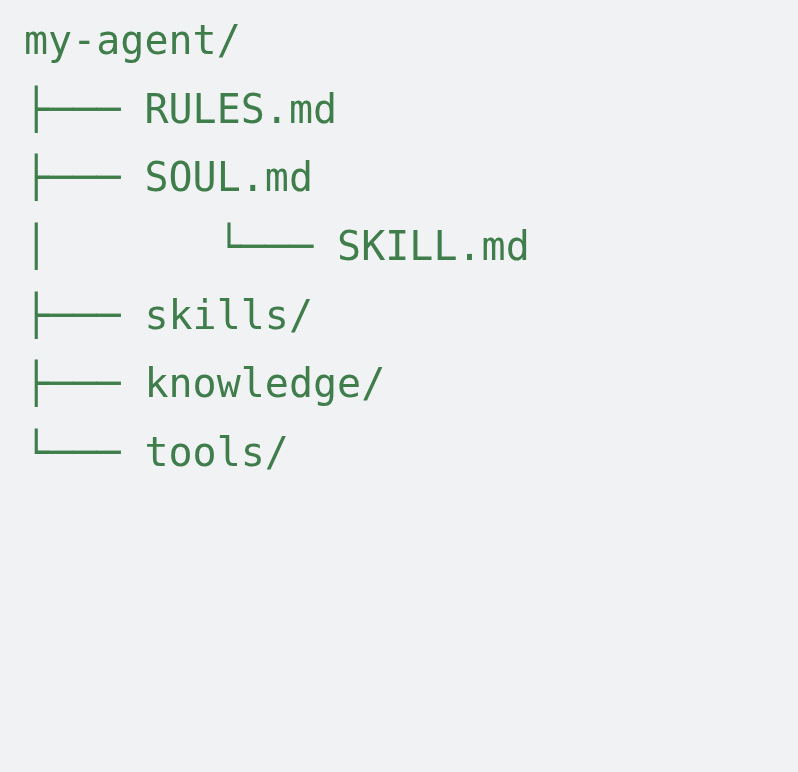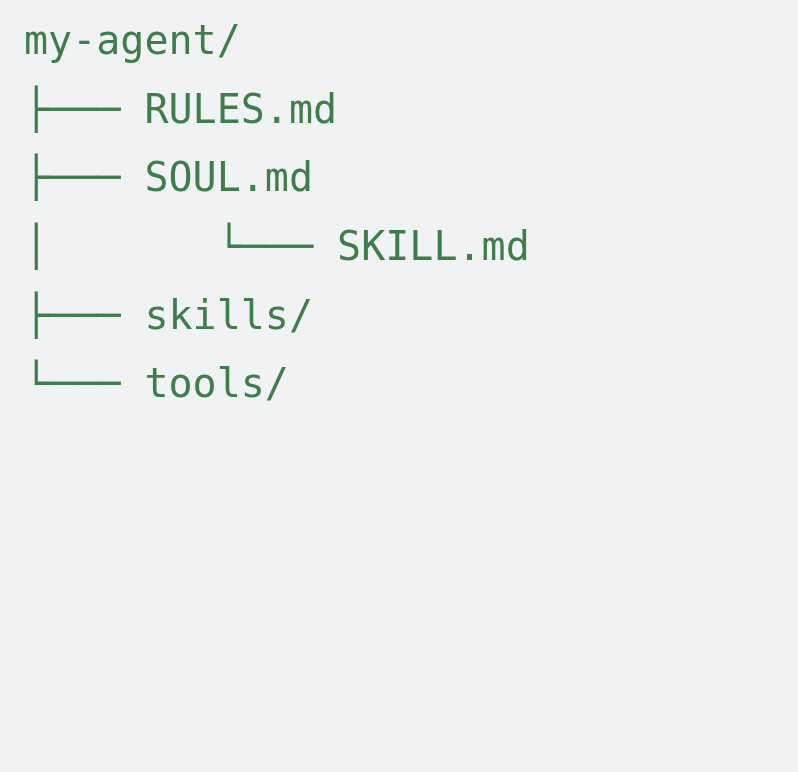--- a/index.html
+++ b/index.html
@@ -41,16 +41,17 @@
   <div class="tree-row"><span class="branch">├─── </span><span class="entry-label">RULES.md</span></div>
 
   <div class="tree-row"><span class="branch">├─── </span><span class="entry-label">SOUL.md</span></div>
 
 
 
   <div class="tree-row"><span class="branch">│       └─── </span><span class="entry-label">SKILL.md</span></div>
 
   <div class="tree-row"><span class="branch">├─── </span><span class="entry-label">skills/</span></div>
 
+  <div class="tree-row"><span class="branch">├─── </span><span class="entry-label">knowledge/</span></div>
 
 
   <div class="tree-row"><span class="branch">└─── </span><span class="entry-label">tools/</span></div>
 </div>
 
 </body></html>

